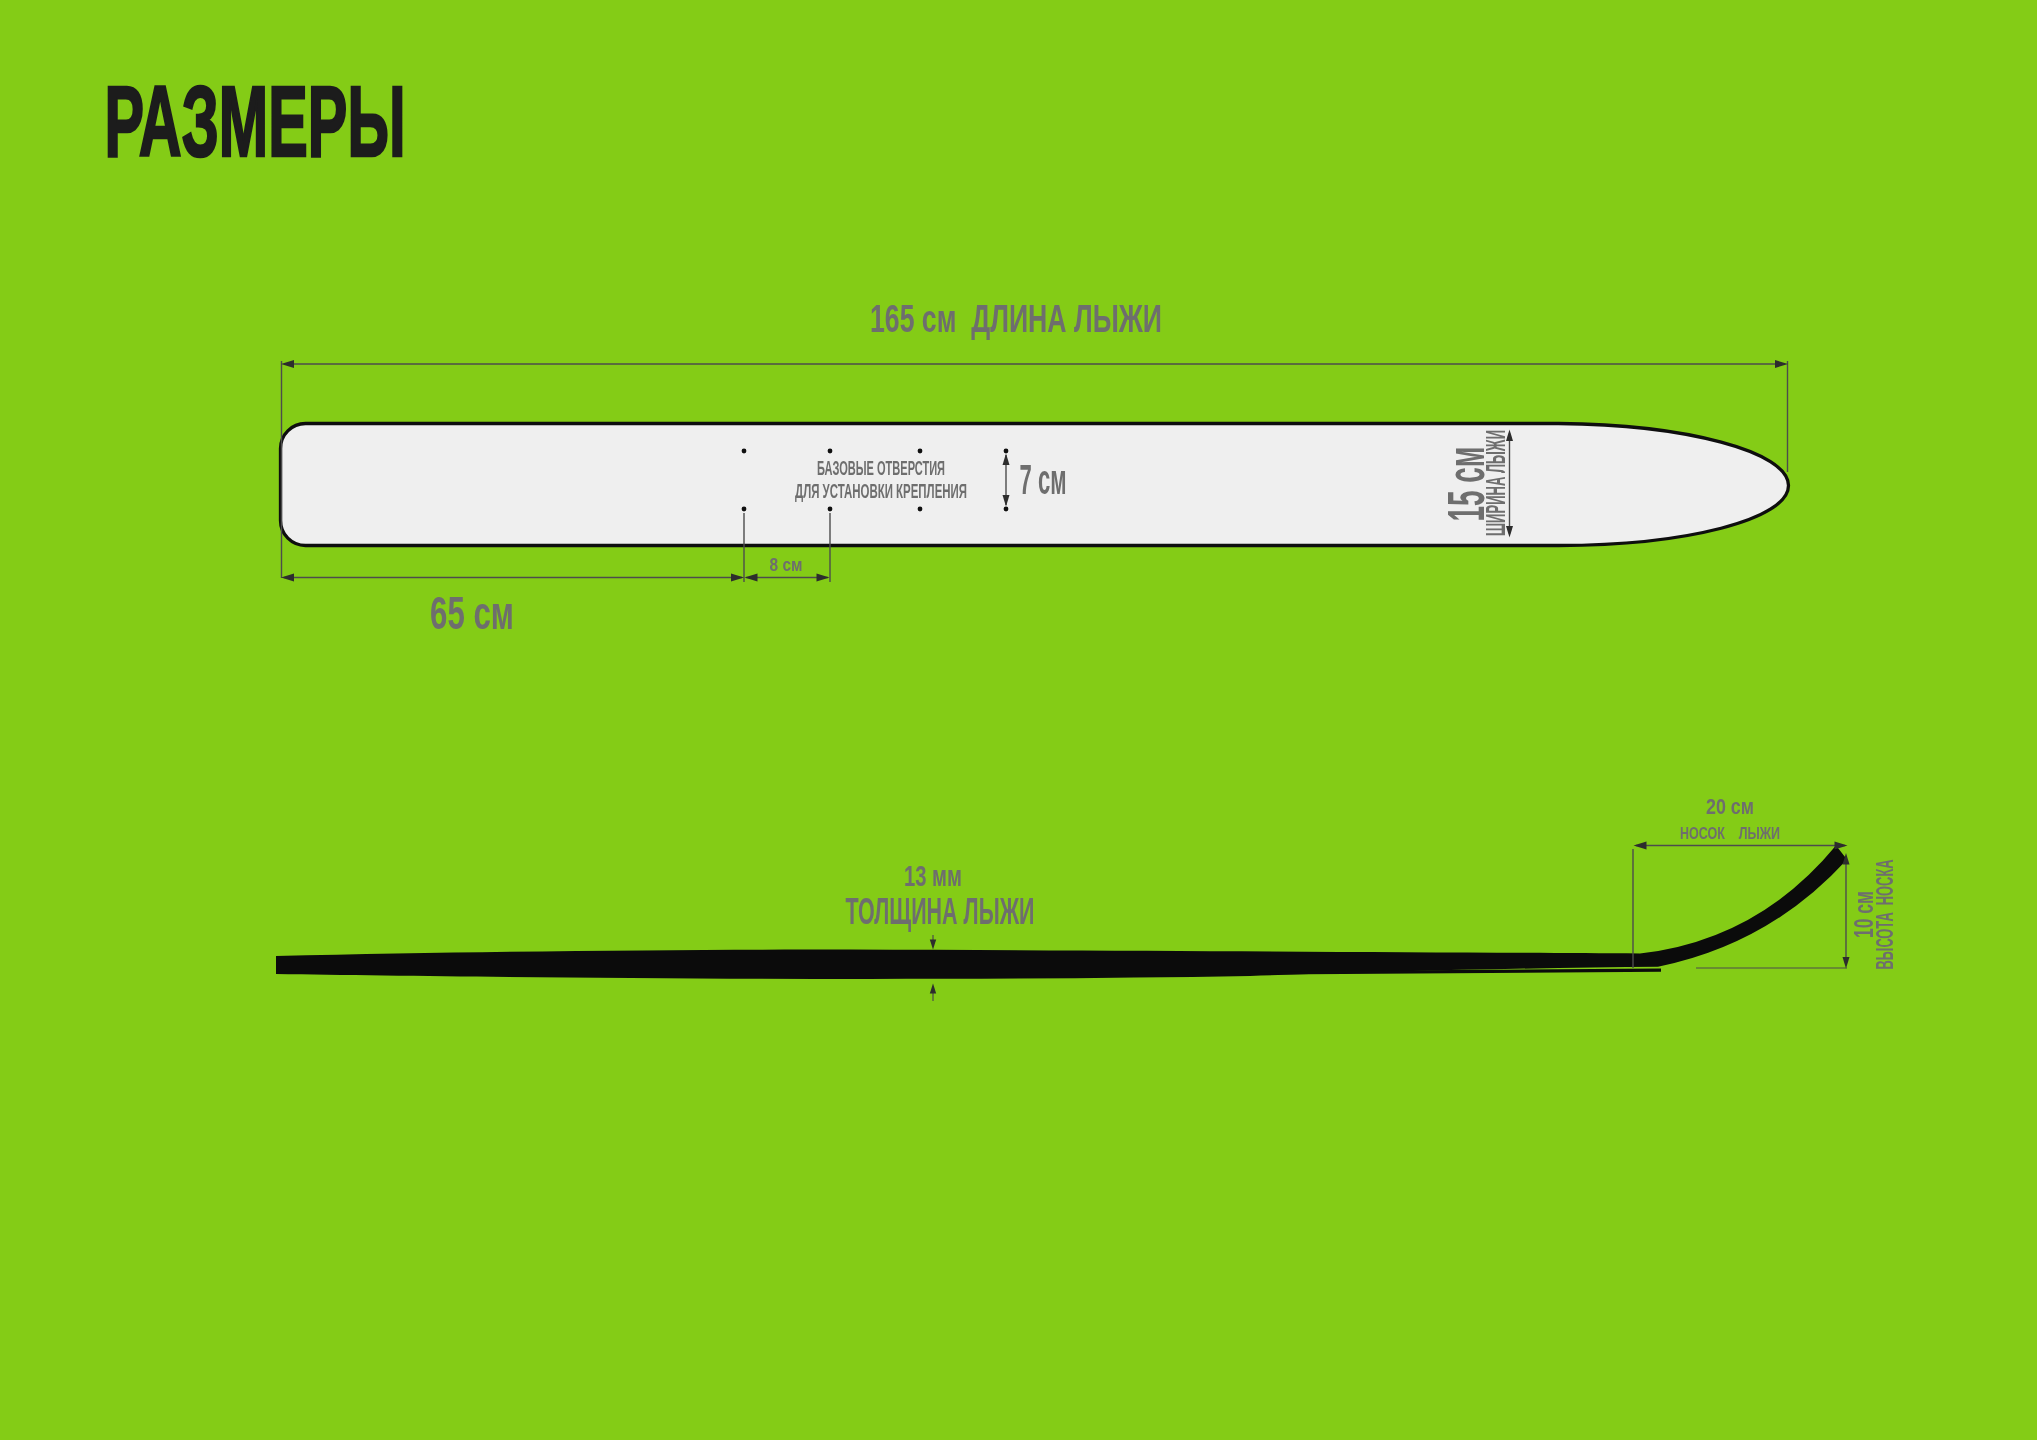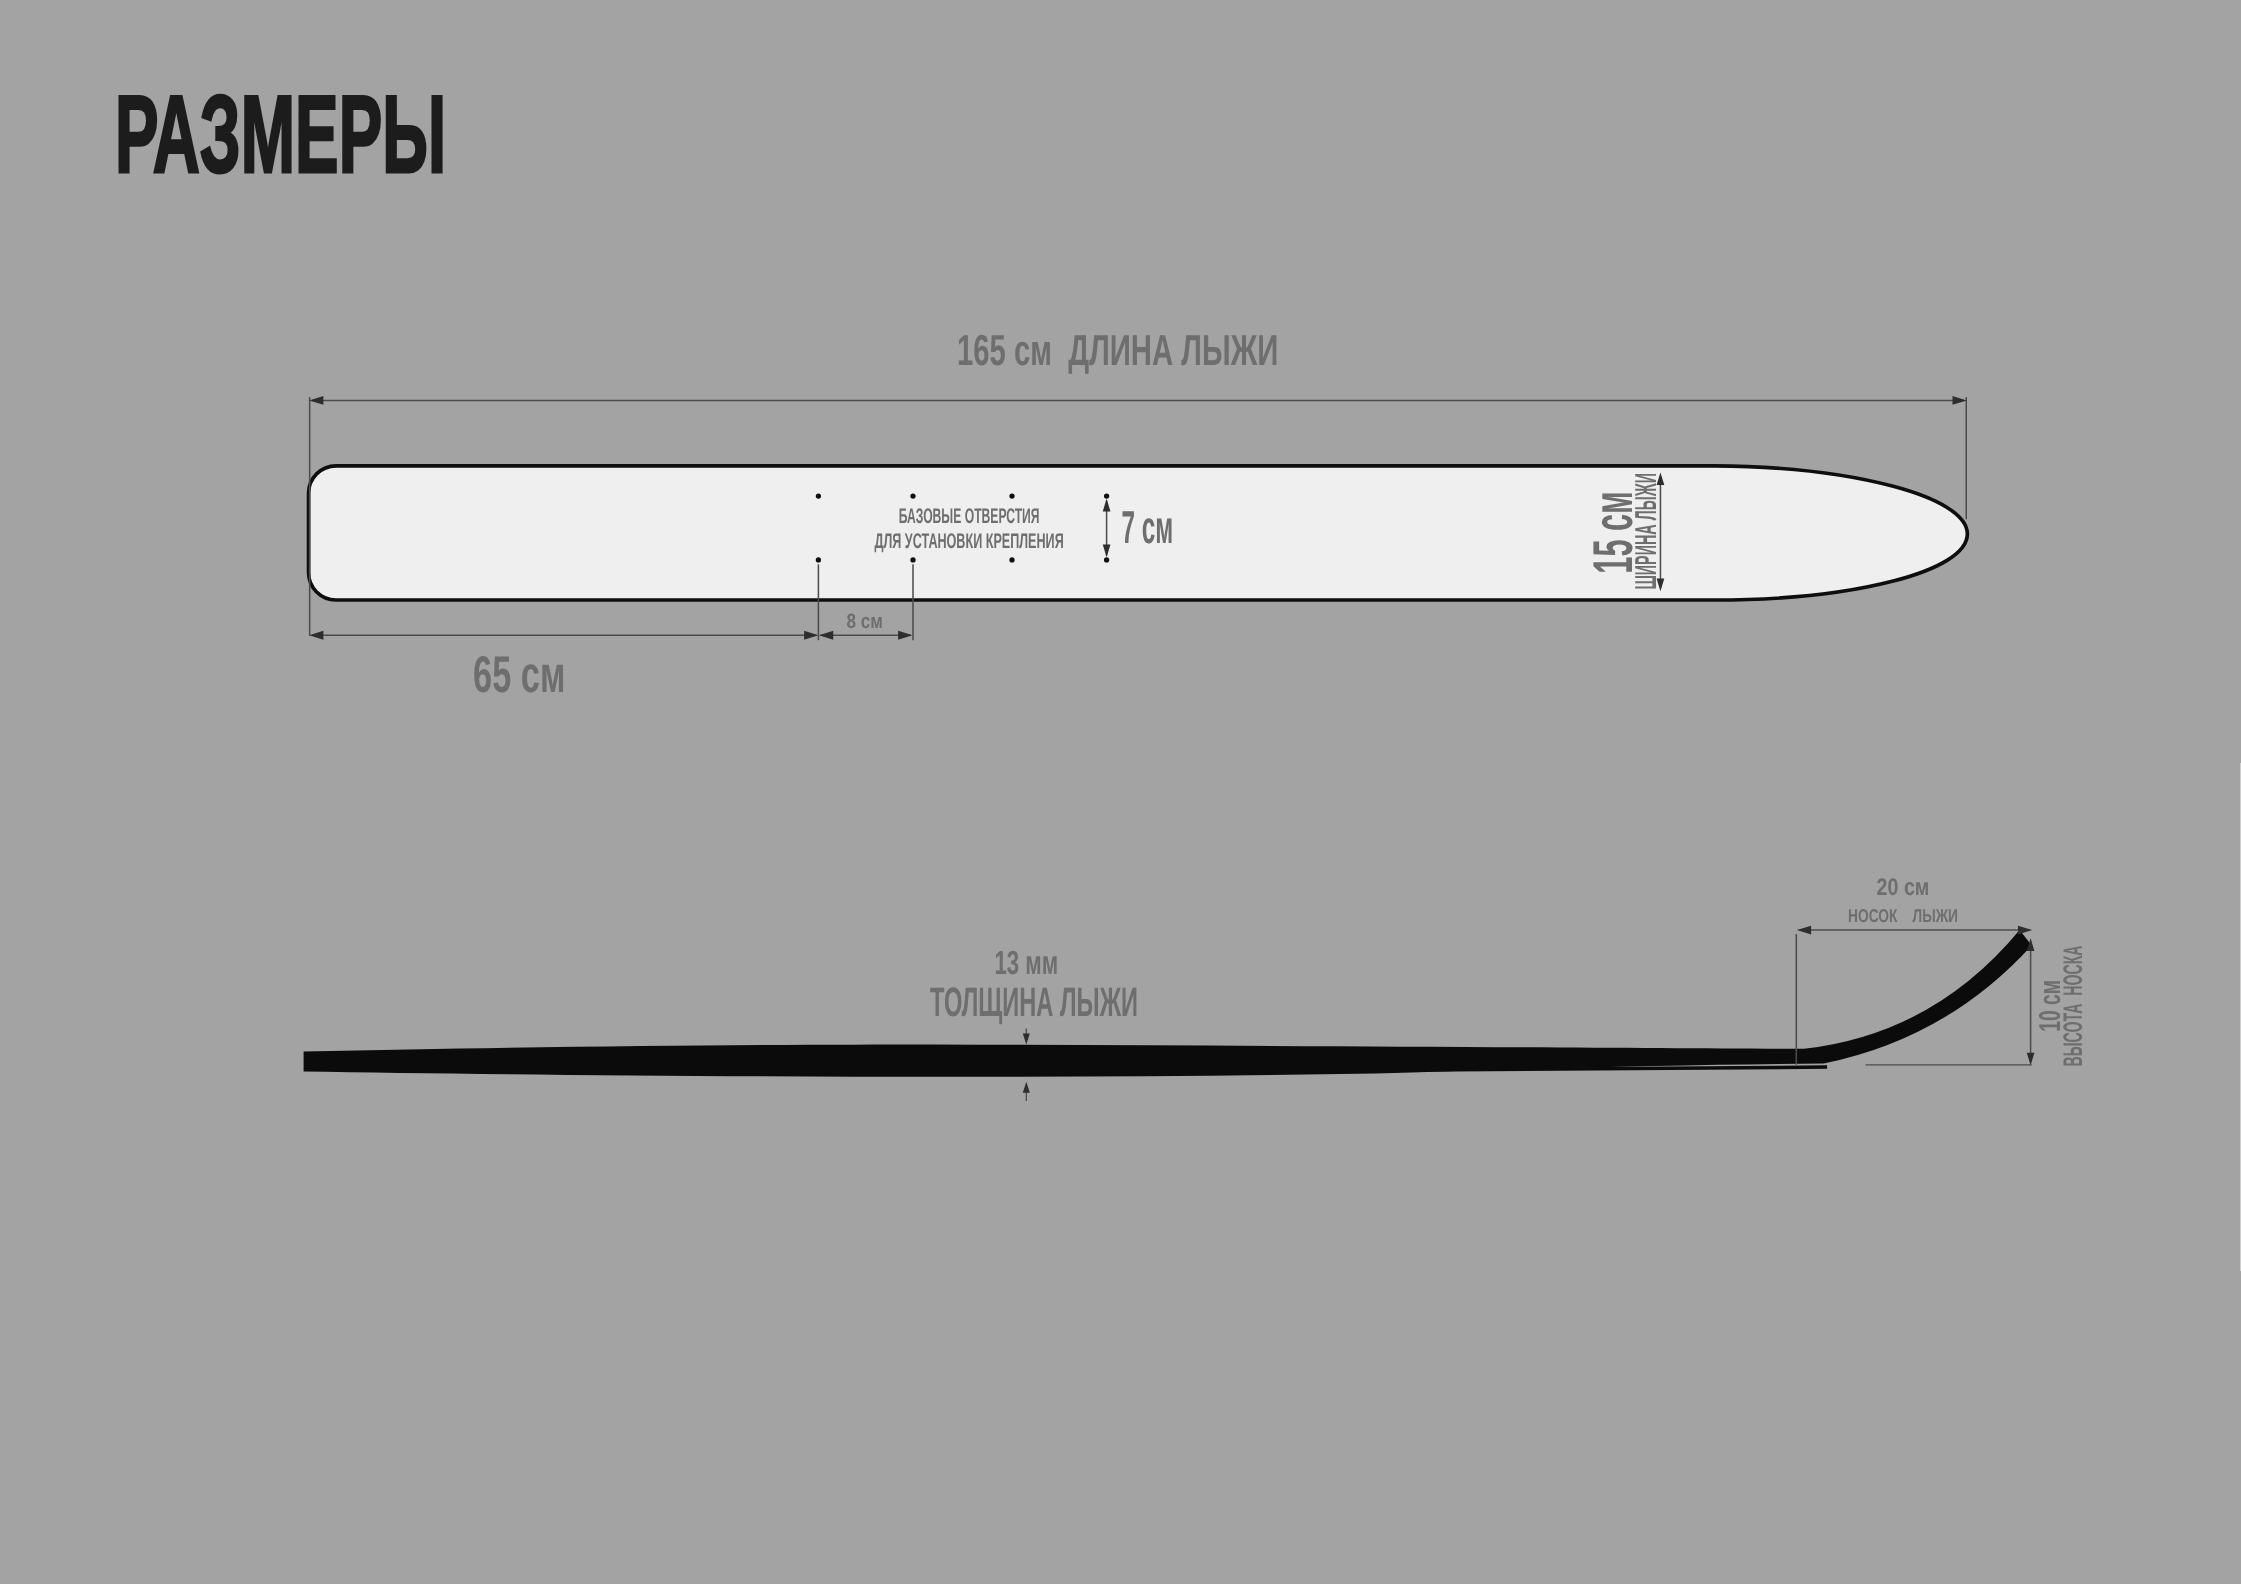--- a/index.html
+++ b/index.html
@@ -1,16 +1,16 @@
 <!DOCTYPE html>
 <html><head>
 <meta charset="utf-8">
 <style>
   html,body{margin:0;padding:0;background:#ffffff;}
-  .page{position:relative;width:2037px;height:1440px;background:#a3a3a3;overflow:hidden;}
+  .page{position:relative;width:2037px;height:1440px;background:#84cc16;overflow:hidden;}
   text{font-family:"Liberation Sans",sans-serif;font-weight:bold;}
 </style>
 </head>
 <body>
 <div class="page">
 <svg width="2037" height="1440" viewBox="0 0 2037 1440" xmlns="http://www.w3.org/2000/svg">
 
 <text x="104.5" y="156" font-size="100" fill="#1c1c1c" stroke="#1c1c1c" stroke-width="2.6" textLength="301" lengthAdjust="spacingAndGlyphs">РАЗМЕРЫ</text>
 
 <path d="M 305.5,423.5 L 1558.5,423.5 C 1685.5,424.5 1788.5,451.5 1788.5,485.5 C 1788.5,519.5 1685.5,545.5 1558.5,545.5 L 305.5,545.5 A 25,25 0 0 1 280.5,520.5 L 280.5,448.5 A 25,25 0 0 1 305.5,423.5 Z" fill="#efefef" stroke="#0e0e0e" stroke-width="3.3"></path>

